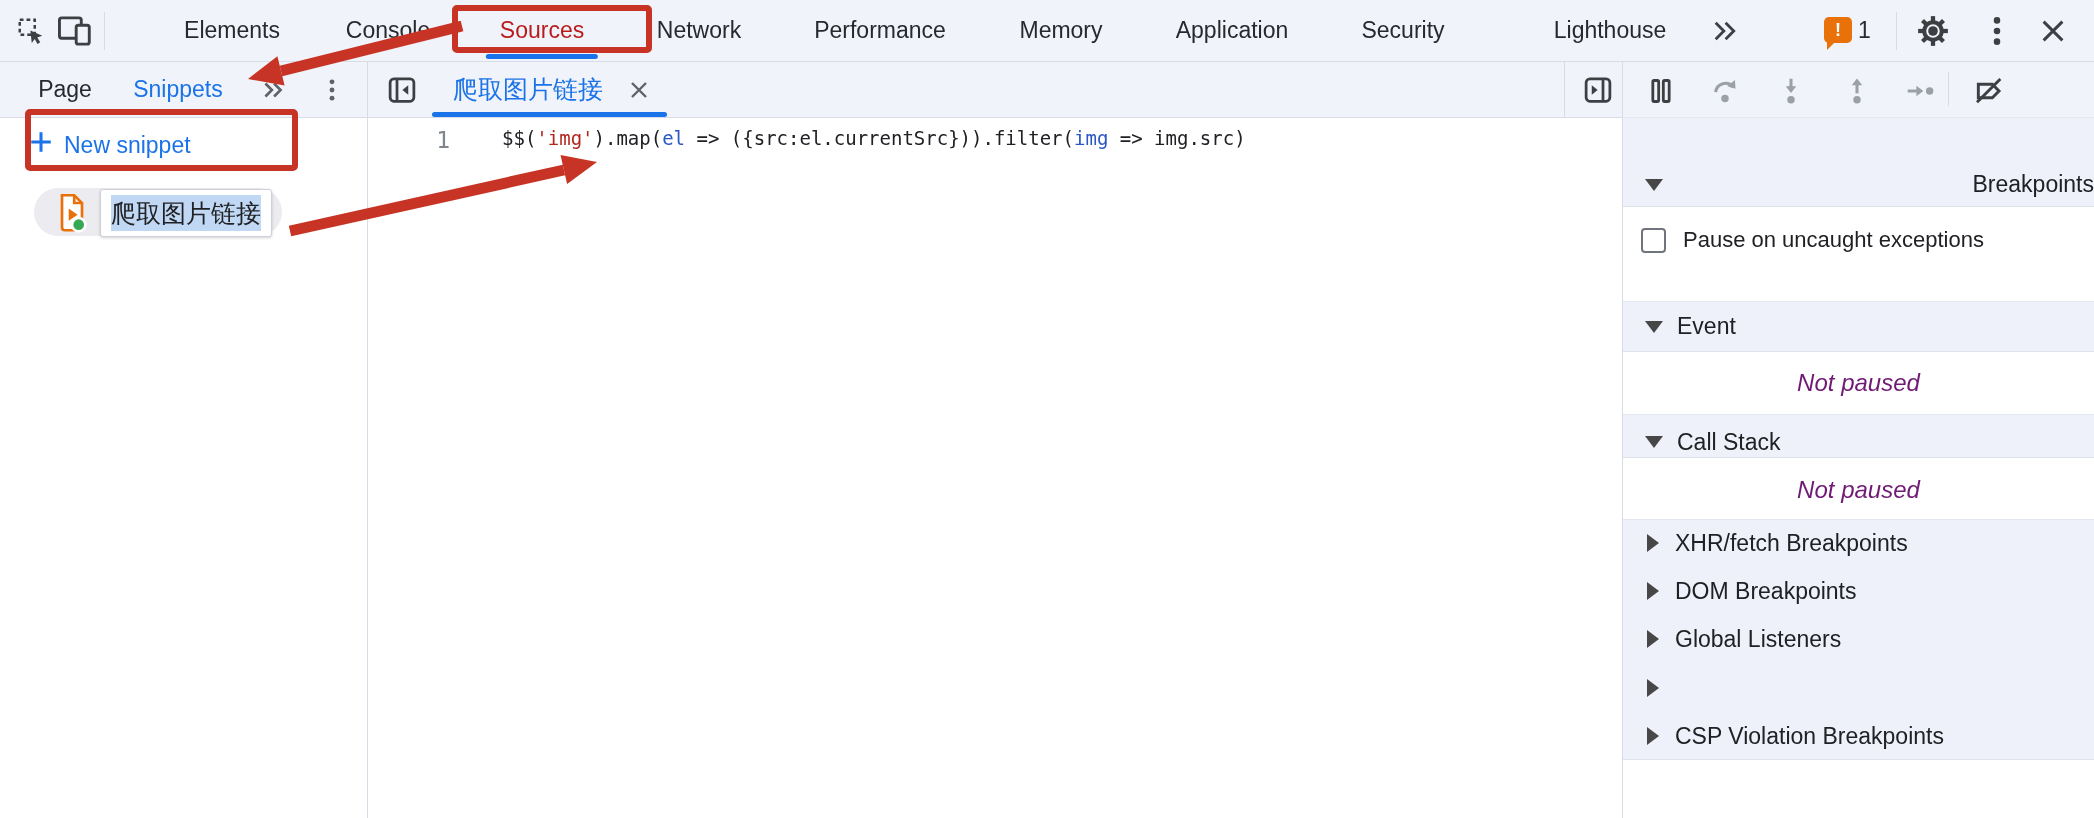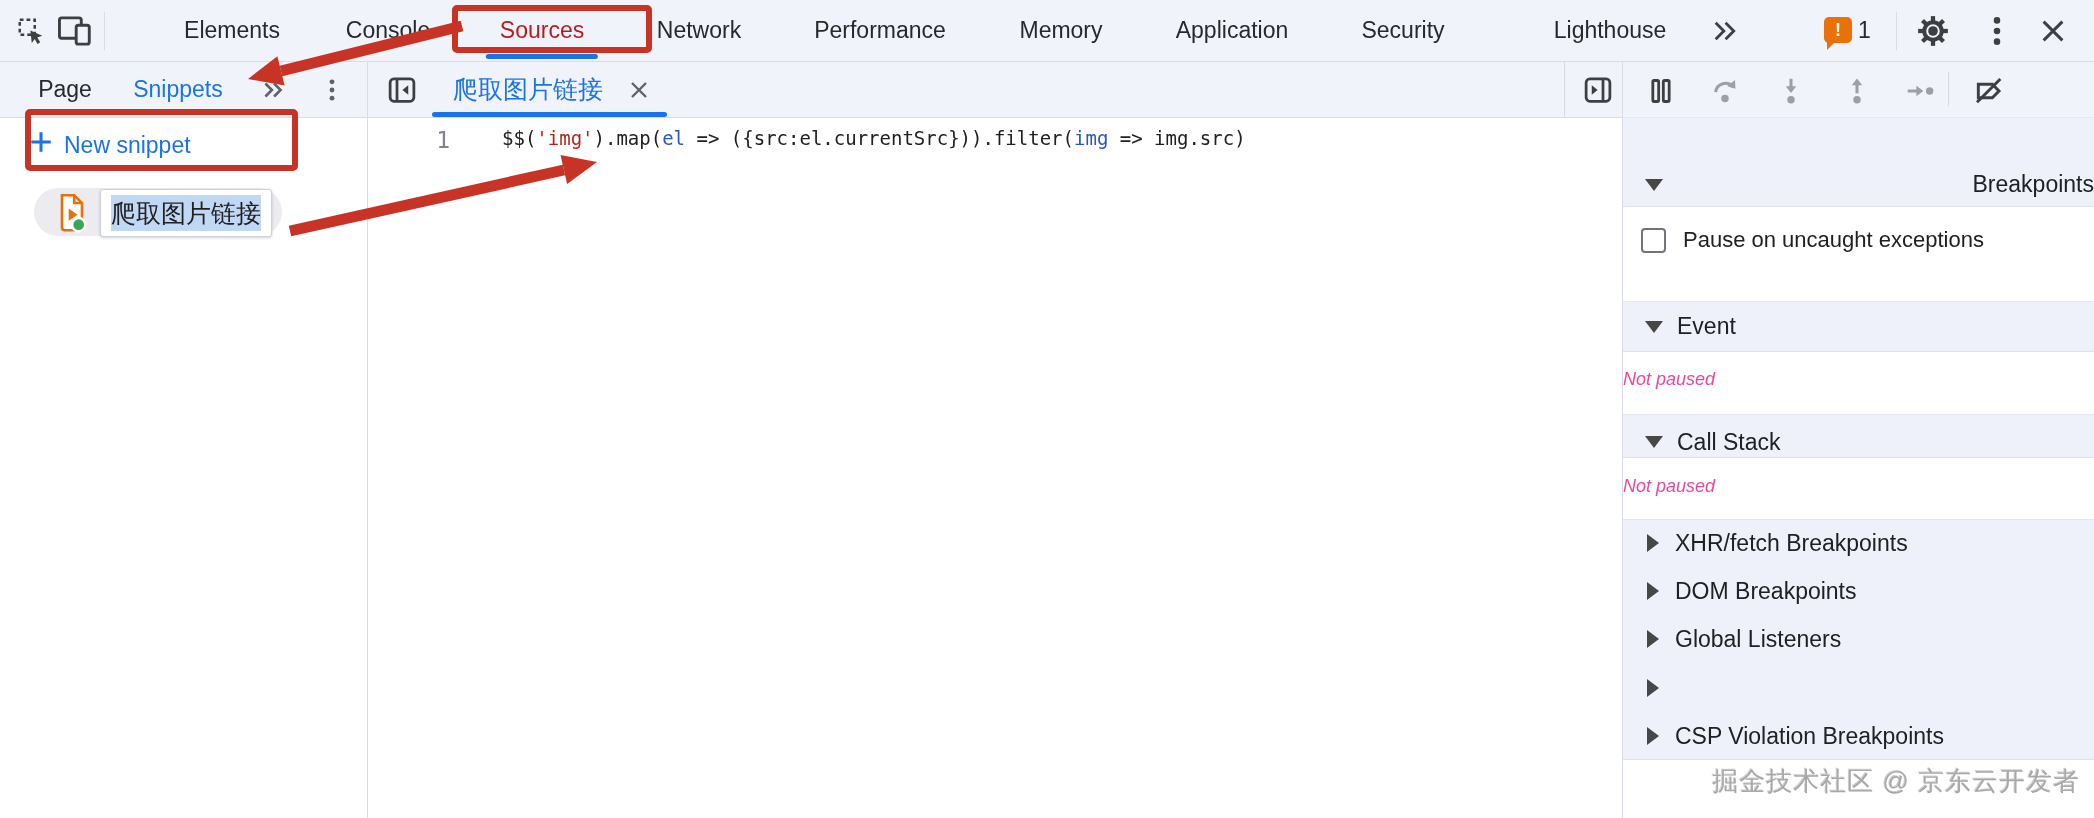--- a/index.html
+++ b/index.html
@@ -44,21 +44,21 @@
 
   
   .sec-light{position:absolute;left:1623px;width:471px;background:#eef1f9;border-bottom:1px solid #dde1ea;border-top:1px solid #e3e7f0;box-sizing:border-box;}
   .sec-row{position:absolute;left:1623px;width:471px;display:flex;align-items:center;}
   .tri-r{width:0;height:0;border-top:9px solid transparent;border-bottom:9px solid transparent;border-left:12px solid #474747;margin:0 16px 0 24px;flex:none;}
   .tri-d{width:0;height:0;border-left:9px solid transparent;border-right:9px solid transparent;border-top:12px solid #474747;margin:0 14px 0 22px;flex:none;}
   .sec-label{font-size:23px;color:#202124;white-space:nowrap;}
   .chk-row{position:absolute;left:1623px;width:471px;display:flex;align-items:center;}
   .chk-box{width:21px;height:21px;border:2px solid #70757d;border-radius:4px;background:#fff;margin:0 17px 0 18px;flex:none;}
   .chk-label{font-size:22px;color:#202124;white-space:nowrap;}
-  .not-paused{position:absolute;left:1623px;width:471px;text-align:left;font-style:italic;font-size:18px;color:#ec4899;}
+  .not-paused{position:absolute;left:1623px;width:471px;text-align:center;font-style:italic;font-size:24px;color:#701a75;}
   .watermark{position:absolute;right:14px;top:764px;font-size:26px;color:#a8a8a8;letter-spacing:1px;
              text-shadow:1px 1px 1px rgba(255,255,255,.95), -1px -1px 0 rgba(120,120,120,.35);white-space:nowrap;}
 
   
   .red-box{position:absolute;border:6px solid #c73425;border-radius:5px;box-sizing:border-box;z-index:40;pointer-events:none;}
   #anno-svg{position:absolute;left:0;top:0;z-index:41;pointer-events:none;}
 
   svg.ico{display:block;}
 </style>
 </head>
@@ -282,21 +282,20 @@
       </div>
       <div class="sec-row" style="top: 664px; height: 48px;">
         <span class="tri-r"></span>
       </div>
       <div class="sec-row" style="top: 712px; height: 48px;">
         <span class="tri-r"></span>
         <span class="sec-label">CSP Violation Breakpoints</span>
       </div>
     </div>
 
-  <div class="watermark">掘金技术社区 @ 京东云开发者</div>
 
   <div class="red-box" style="left:452px;top:5px;width:200px;height:48px;"></div>
   <div class="red-box" style="left:25px;top:109px;width:273px;height:62px;"></div>
   <svg id="anno-svg" width="2094" height="818">
     <line x1="462" y1="26" x2="281" y2="71" stroke="#c73425" stroke-width="11"></line>
     <polygon points="248,79 277.4,56.2 284.6,85.4" fill="#c73425"></polygon>
     <line x1="290" y1="231" x2="564" y2="170" stroke="#c73425" stroke-width="11"></line>
     <polygon points="597,162 567.1,184.1 560.5,154.9" fill="#c73425"></polygon>
   </svg>
 </div>

